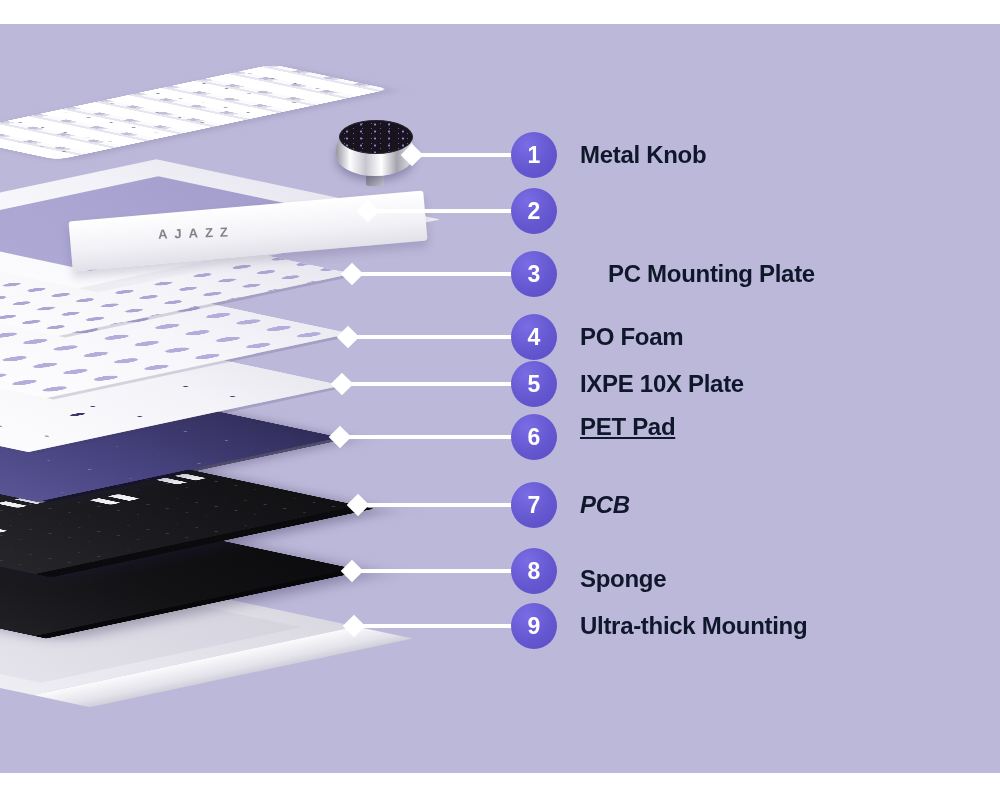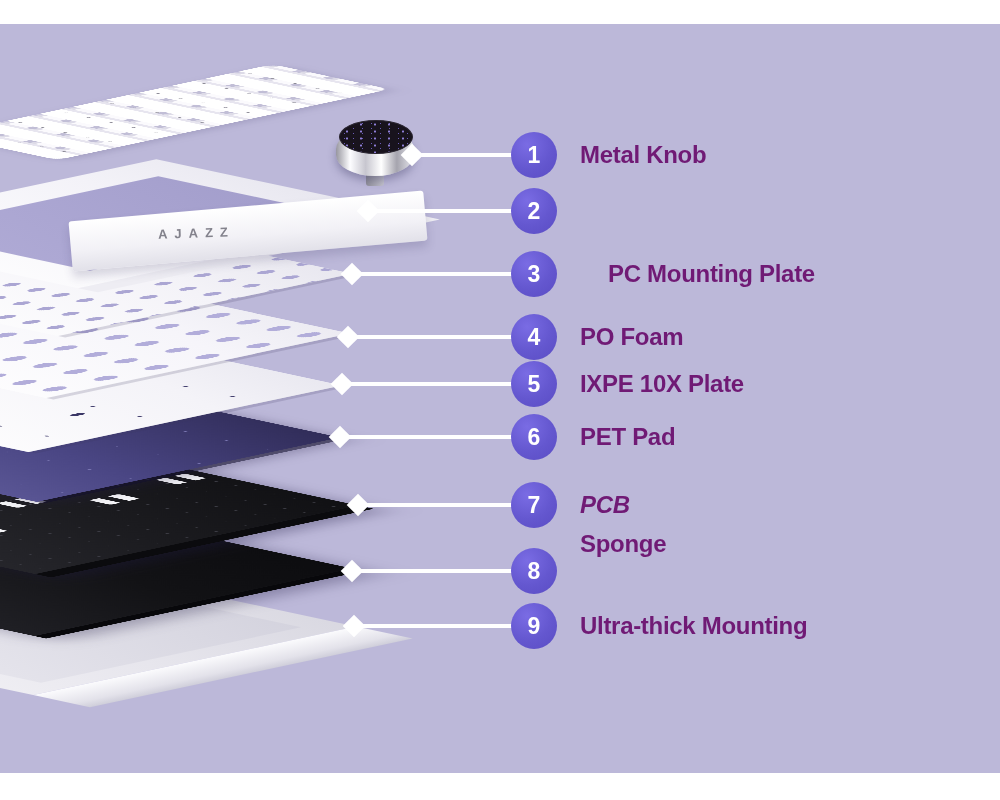--- a/index.html
+++ b/index.html
@@ -106,21 +106,21 @@
 
   
   .c-line{position:absolute;height:4px;background:#ffffff;border-radius:2px;z-index:30;}
   .c-diamond{position:absolute;width:16px;height:16px;background:#ffffff;
       transform:rotate(45deg);z-index:31;}
   .c-circle{position:absolute;width:46px;height:46px;border-radius:50%;z-index:32;
       background:radial-gradient(circle at 35% 28%,#7a6ce4 0%,#6457cf 55%,#5a4cc4 100%);
       color:#ffffff;font-size:23px;font-weight:700;display:flex;
       align-items:center;justify-content:center;}
   .c-label{position:absolute;left:580px;height:32px;line-height:32px;z-index:32;
-      font-size:24px;font-weight:700;letter-spacing:-0.3px;color:#701a75;}
+      font-size:24px;font-weight:700;letter-spacing:-0.3px;color:#0f172a;}
 </style>
 </head>
 <body>
 
 <div class="page">
   <div class="bg"></div>
   <div class="band band-top"></div>
 
   <div class="layer l-bottom">
     <div class="inner"></div>
@@ -170,31 +170,31 @@
   <div class="c-label" style="top:321px;">PO Foam</div>
 
   <div class="c-line" style="left:342px;top:382px;width:175px;"></div>
   <div class="c-diamond" style="left:334px;top:376px;"></div>
   <div class="c-circle" style="left:511px;top:361px;">5</div>
   <div class="c-label" style="top:368px;">IXPE 10X Plate</div>
 
   <div class="c-line" style="left:340px;top:435px;width:177px;"></div>
   <div class="c-diamond" style="left:332px;top:429px;"></div>
   <div class="c-circle" style="left:511px;top:414px;">6</div>
-  <div class="c-label" style="top:421px;">PET Pad</div>
+  <div class="c-label" style="top:411px;text-decoration:underline;">PET Pad</div>
 
   <div class="c-line" style="left:358px;top:503px;width:159px;"></div>
   <div class="c-diamond" style="left:350px;top:497px;"></div>
   <div class="c-circle" style="left:511px;top:482px;">7</div>
   <div class="c-label" style="top:489px;font-style:italic;">PCB</div>
 
   <div class="c-line" style="left:352px;top:569px;width:165px;"></div>
   <div class="c-diamond" style="left:344px;top:563px;"></div>
   <div class="c-circle" style="left:511px;top:548px;">8</div>
-  <div class="c-label" style="top:528px;">Sponge</div>
+  <div class="c-label" style="top:563px;">Sponge</div>
 
   <div class="c-line" style="left:354px;top:624px;width:163px;"></div>
   <div class="c-diamond" style="left:346px;top:618px;"></div>
   <div class="c-circle" style="left:511px;top:603px;">9</div>
   <div class="c-label" style="top:610px;">Ultra-thick Mounting</div>
 
   <div class="band band-bottom"></div>
 </div>
 
 </body></html>

